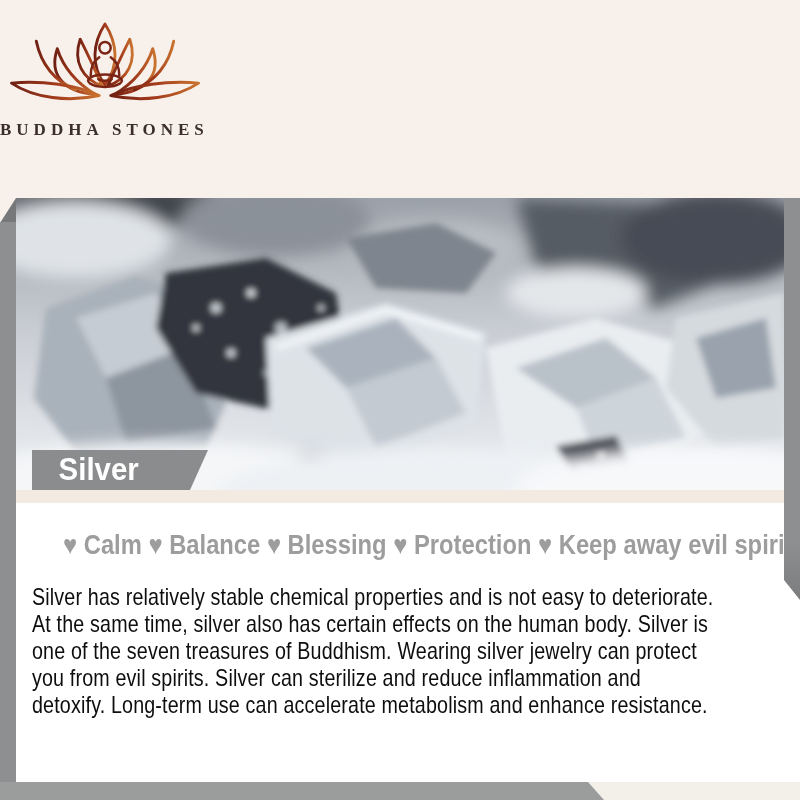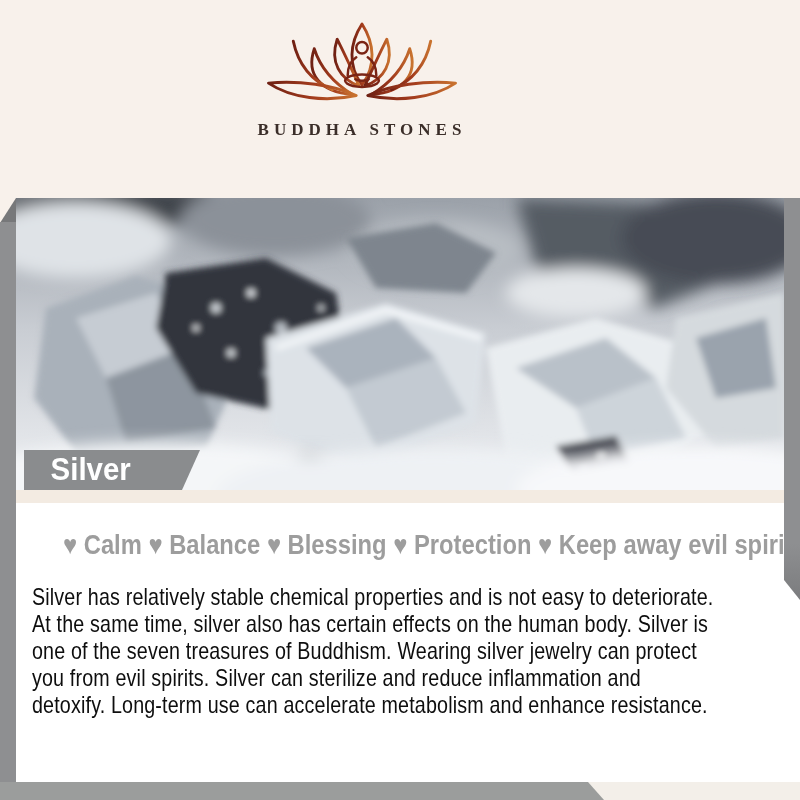--- a/index.html
+++ b/index.html
@@ -4,21 +4,21 @@
 <style>
   html,body{margin:0;padding:0;}
   body{
     width:800px;height:800px;overflow:hidden;
     background:#f8f1eb;
     font-family:"Liberation Sans","DejaVu Sans",sans-serif;
   }
   .page{position:absolute;left:0;top:0;width:800px;height:800px;}
 
   
-  .logo-wrap{position:absolute;left:0;top:14px;width:724px;text-align:center;}
+  .logo-wrap{position:absolute;left:0;top:14px;width:724px;text-align:left;}
   .logo-wrap svg{display:inline-block;}
   .brand-name{
     margin-top:2px;
     font-family:"Liberation Serif","DejaVu Serif",serif;
     font-size:17px;font-weight:600;letter-spacing:5px;color:#3b2e29;
   }
 
   
   .banner{
     position:absolute;left:164px;top:138px;width:472px;height:62px;
@@ -58,21 +58,21 @@
     background:#f3efe9;z-index:1;
   }
   .bottom-bar{
     position:absolute;left:0;top:782px;width:604px;height:18px;
     background:#9b9d9c;z-index:3;
     clip-path:polygon(0 0,calc(100% - 16px) 0,100% 100%,0 100%);
   }
 
   
   .stone-label{
-    position:absolute;left:24px;top:450px;width:176px;height:40px;
+    position:absolute;left:32px;top:450px;width:176px;height:40px;
     background:#8a8c8e;z-index:4;
     clip-path:polygon(0 0,100% 0,calc(100% - 18px) 100%,0 100%);
   }
   .stone-label span{
     display:inline-block;padding-left:28px;line-height:40px;
     font-size:31px;font-weight:bold;color:#ffffff;white-space:nowrap;
     transform:scaleX(0.95);transform-origin:left center;
   }
 
   

